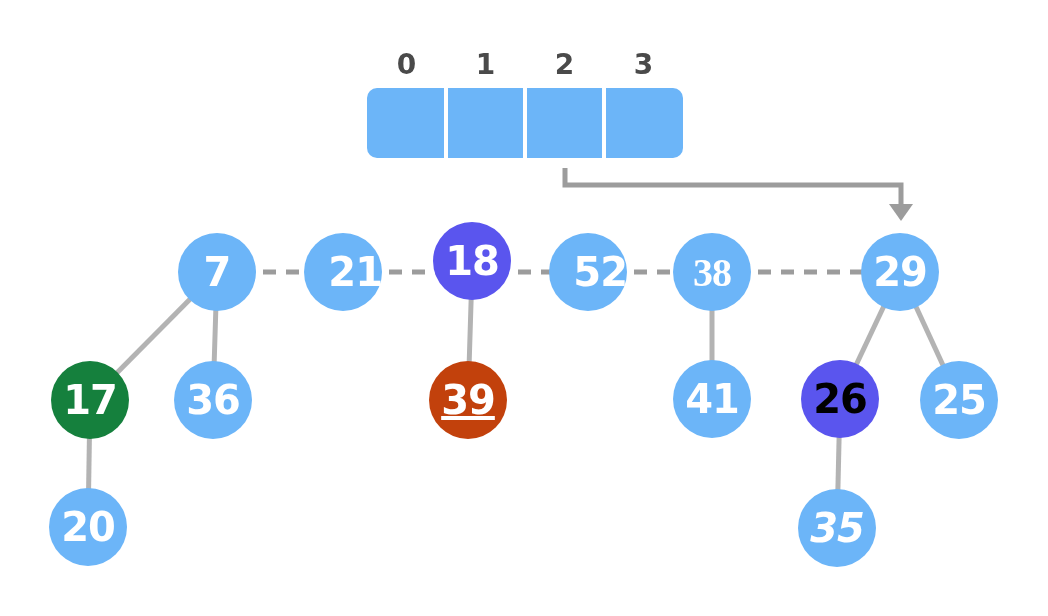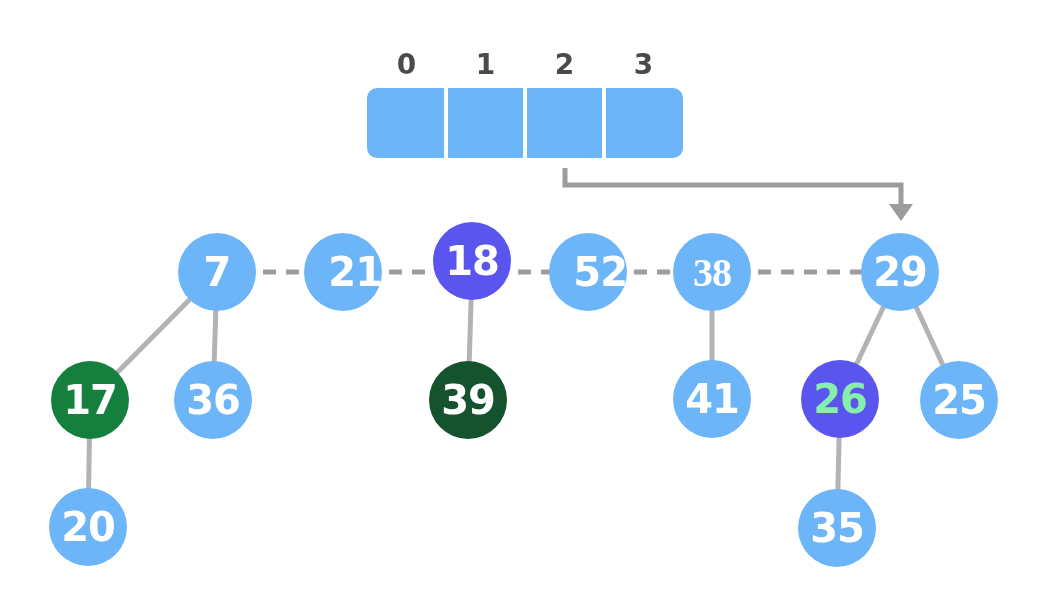--- a/index.html
+++ b/index.html
@@ -121,32 +121,32 @@
       </div>
       <div class="heap-node" style="left: 861px; top: 233px; width: 78px; height: 78px; background: rgb(108, 181, 248); color: rgb(255, 255, 255);">
         <span>29</span>
       </div>
       <div class="heap-node" style="left: 51px; top: 361px; width: 78px; height: 78px; background: #15803d; color: rgb(255, 255, 255);">
         <span>17</span>
       </div>
       <div class="heap-node" style="left: 174px; top: 361px; width: 78px; height: 78px; background: rgb(108, 181, 248); color: rgb(255, 255, 255);">
         <span>36</span>
       </div>
-      <div class="heap-node" style="left: 429px; top: 361px; width: 78px; height: 78px; background: #14532d; color: rgb(255, 255, 255);">
+      <div class="heap-node" style="left: 429px; top: 361px; width: 78px; height: 78px; background: #c2410c; color: rgb(255, 255, 255); text-decoration: underline;">
         <span>39</span>
       </div>
       <div class="heap-node" style="left: 673px; top: 360px; width: 78px; height: 78px; background: rgb(108, 181, 248); color: rgb(255, 255, 255); text-align: right;">
         <span>41</span>
       </div>
-      <div class="heap-node" style="left: 801px; top: 360px; width: 78px; height: 78px; background: rgb(90, 85, 238); color: #86efac;">
+      <div class="heap-node" style="left: 801px; top: 360px; width: 78px; height: 78px; background: rgb(90, 85, 238); color: #000000;">
         <span>26</span>
       </div>
       <div class="heap-node" style="left: 920px; top: 361px; width: 78px; height: 78px; background: rgb(108, 181, 248); color: rgb(255, 255, 255);">
         <span>25</span>
       </div>
       <div class="heap-node" style="left: 49px; top: 488px; width: 78px; height: 78px; background: rgb(108, 181, 248); color: rgb(255, 255, 255);">
         <span>20</span>
       </div>
-      <div class="heap-node" style="left: 798px; top: 489px; width: 78px; height: 78px; background: rgb(108, 181, 248); color: rgb(255, 255, 255);">
+      <div class="heap-node" style="left: 798px; top: 489px; width: 78px; height: 78px; background: rgb(108, 181, 248); color: rgb(255, 255, 255); font-style: italic;">
         <span>35</span>
       </div>
     </div>
 </div>
 
 </body></html>

